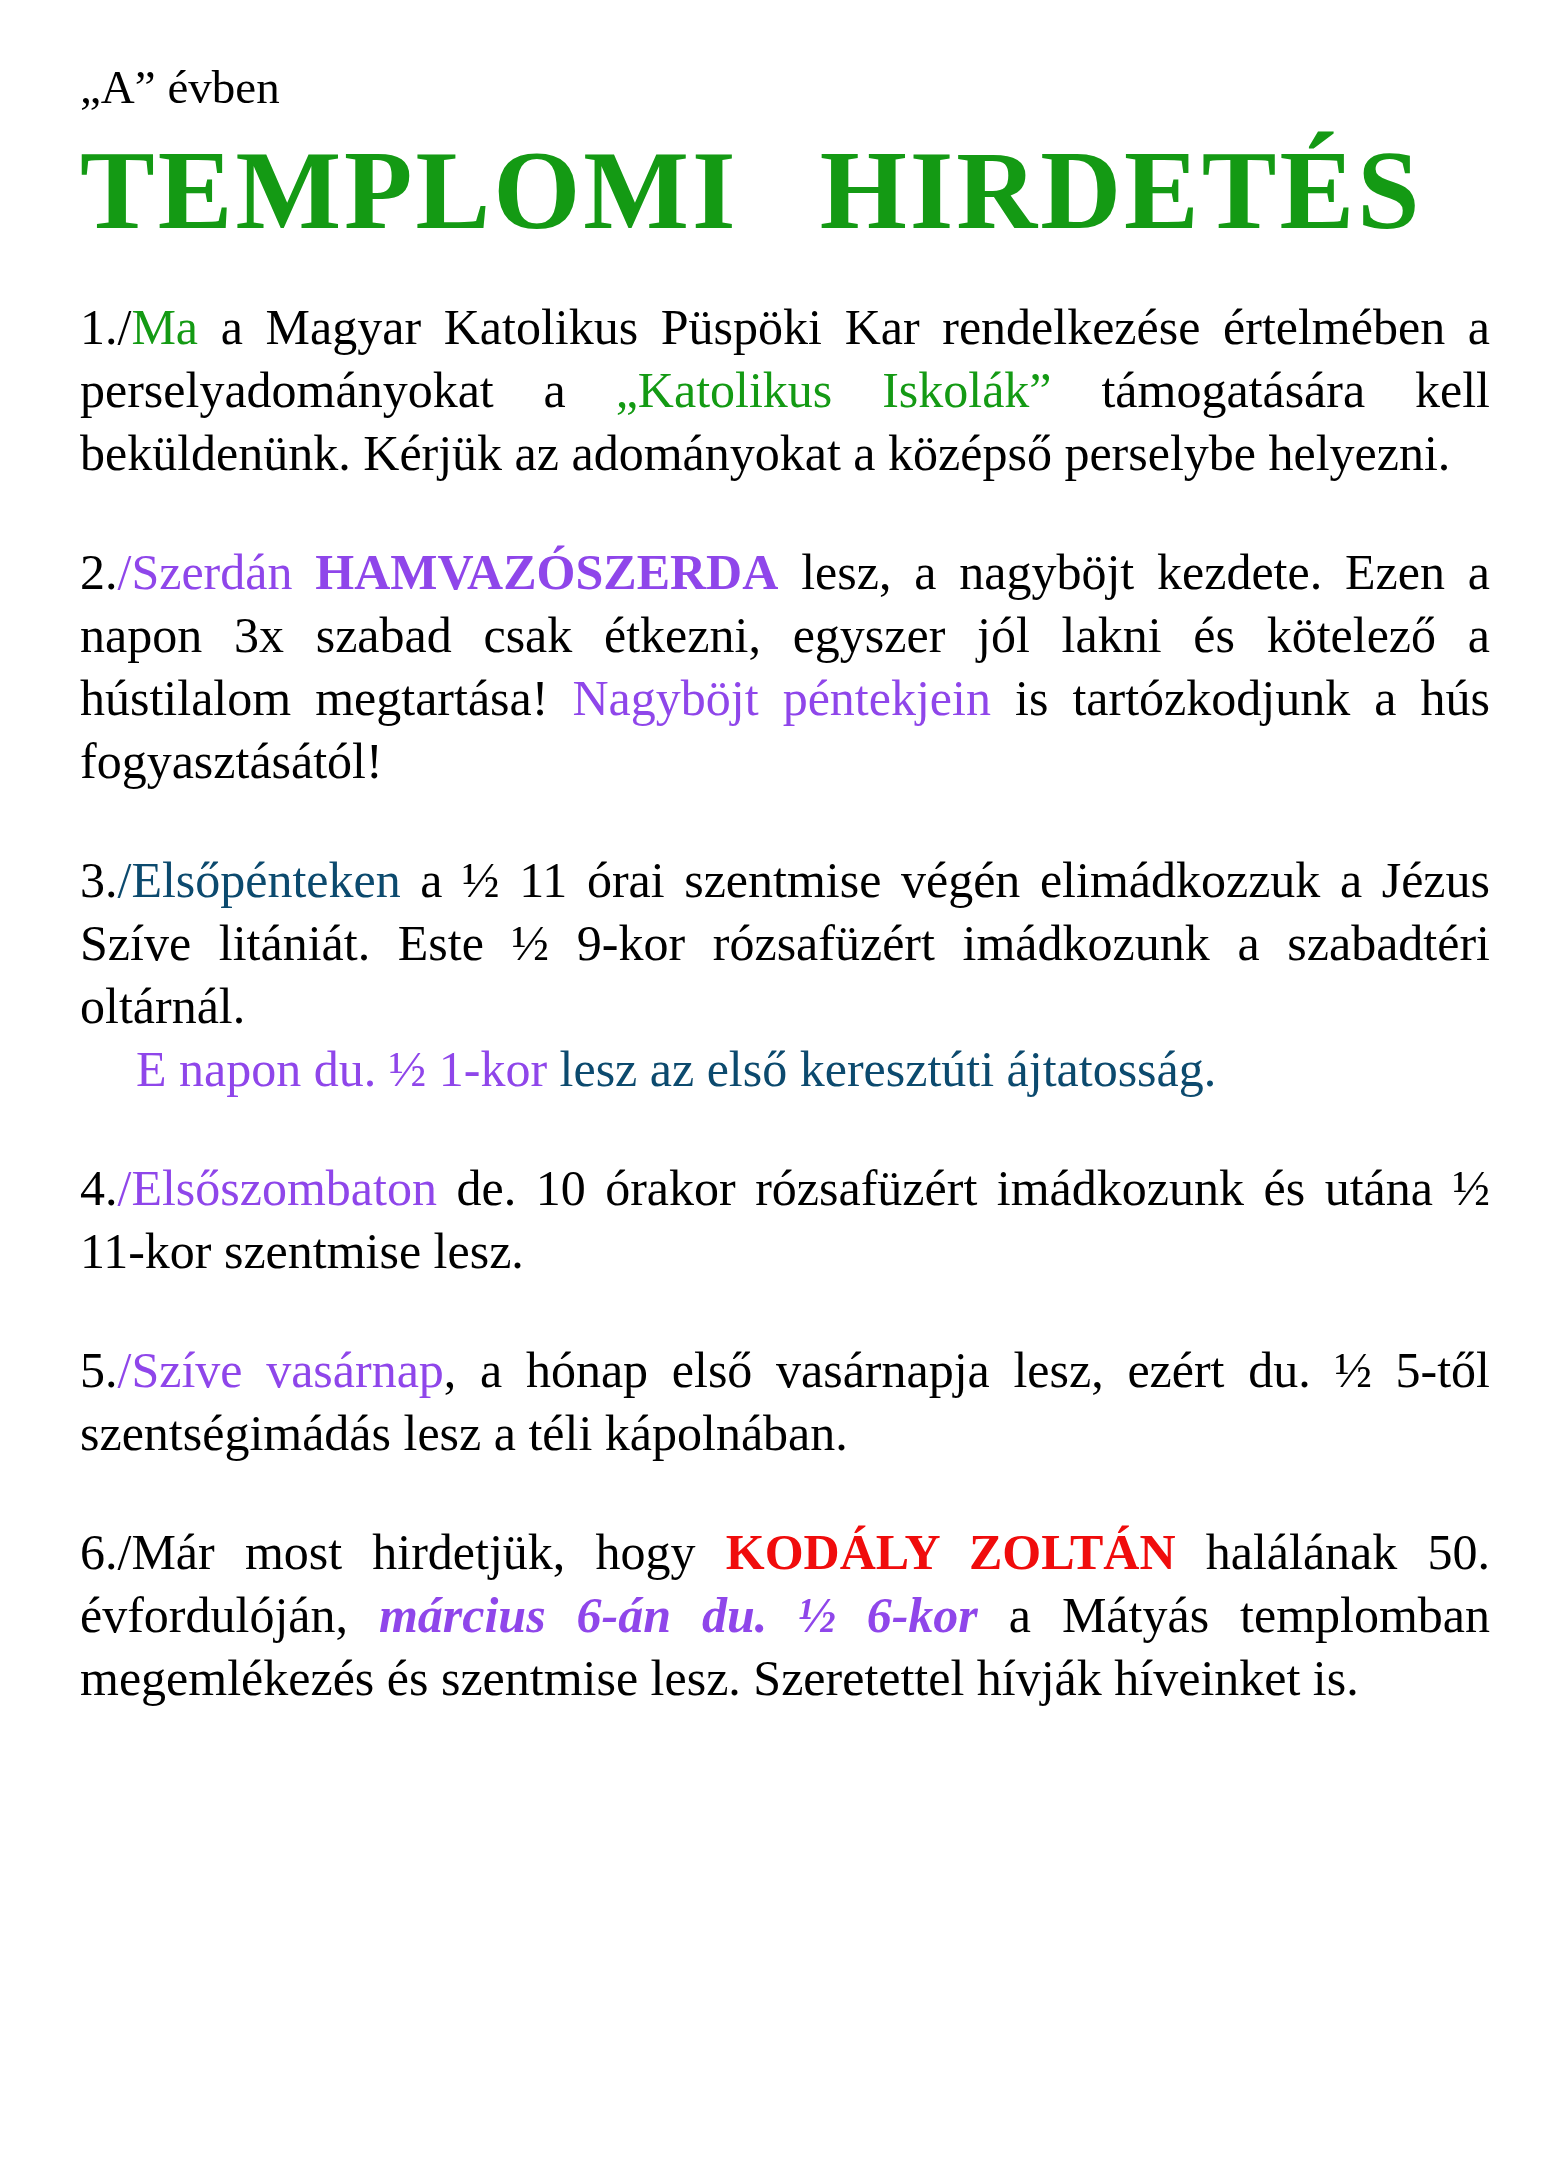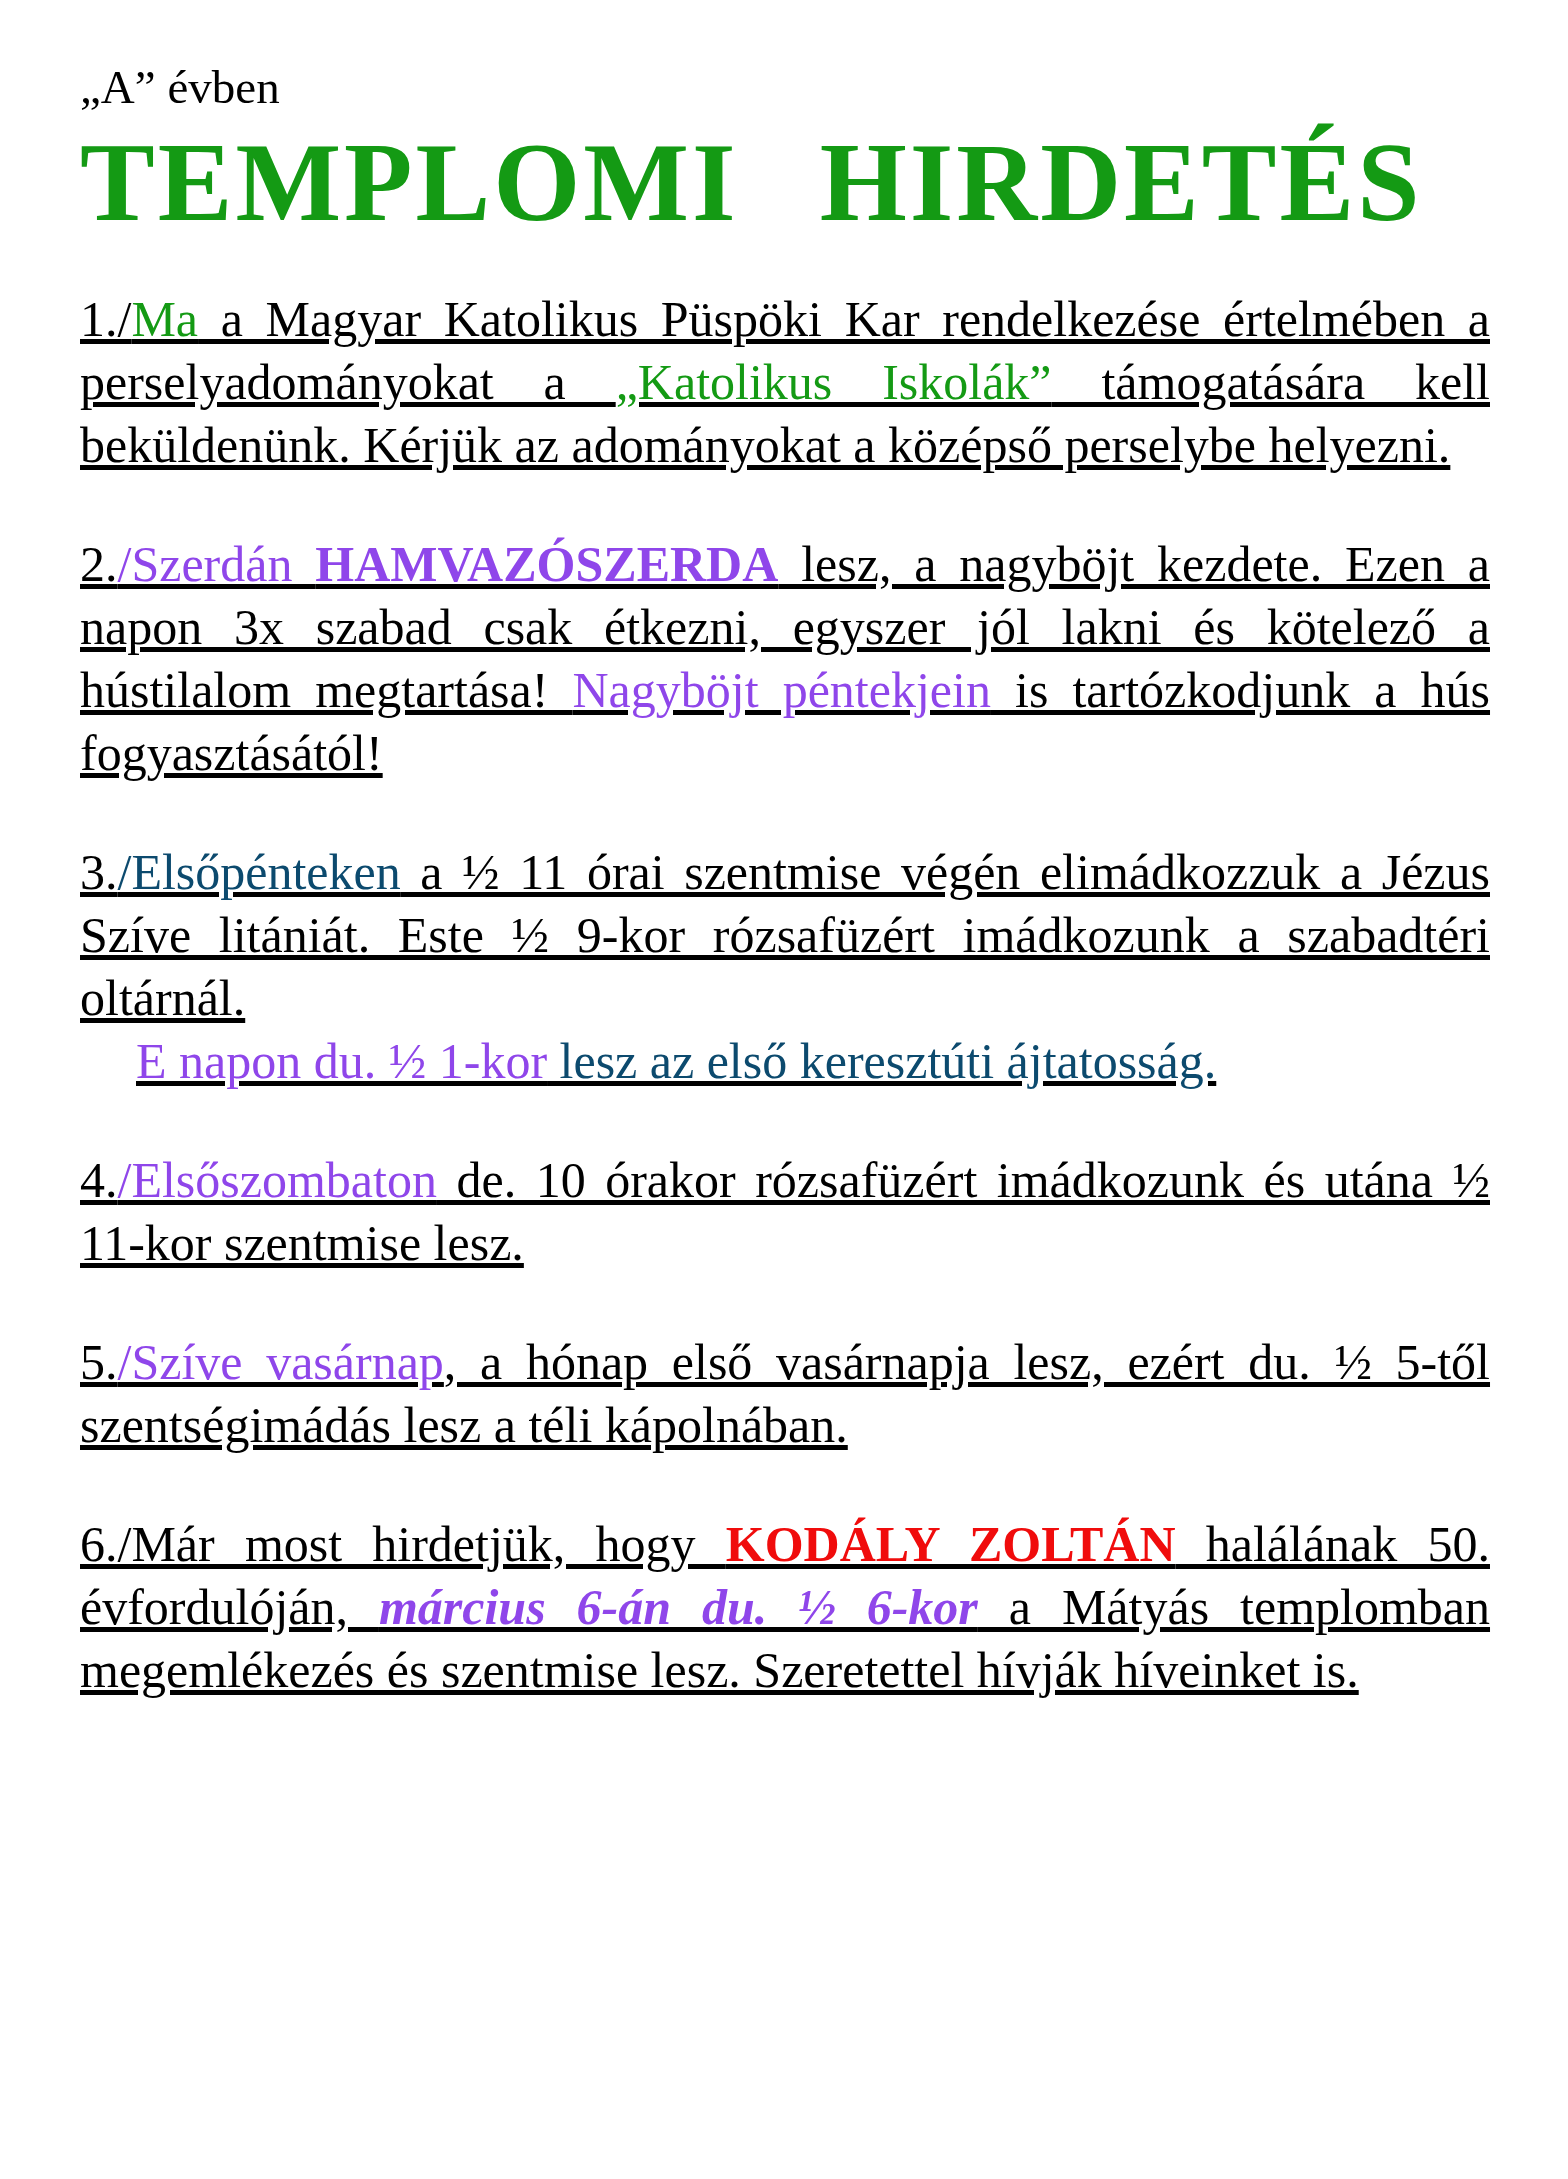--- a/index.html
+++ b/index.html
@@ -19,35 +19,34 @@
     overflow: hidden;
   }
   .hdr-line {
     margin: 0;
     font-size: 47px;
     line-height: 54px;
     white-space: nowrap;
   }
   .hdr-green { color: #149a14; }
   .doc-title {
-    margin: 10px 0 0 0;
+    margin: 18px 0 0 0;
     font-size: 112px;
     line-height: 1.04;
     font-weight: bold;
     color: #149a14;
     letter-spacing: 3px;
     word-spacing: 50px;
     white-space: nowrap;
   }
   .announcements {
     margin-top: 48px;
   }
   .announcement {
     margin: 0 0 56px 0;
-    text-decoration: underline;
   }
   .para {
     margin: 0;
     font-size: 50px;
     line-height: 63px;
     text-align: justify;
   }
   .subline {
     margin: 0;
     font-size: 50px;

